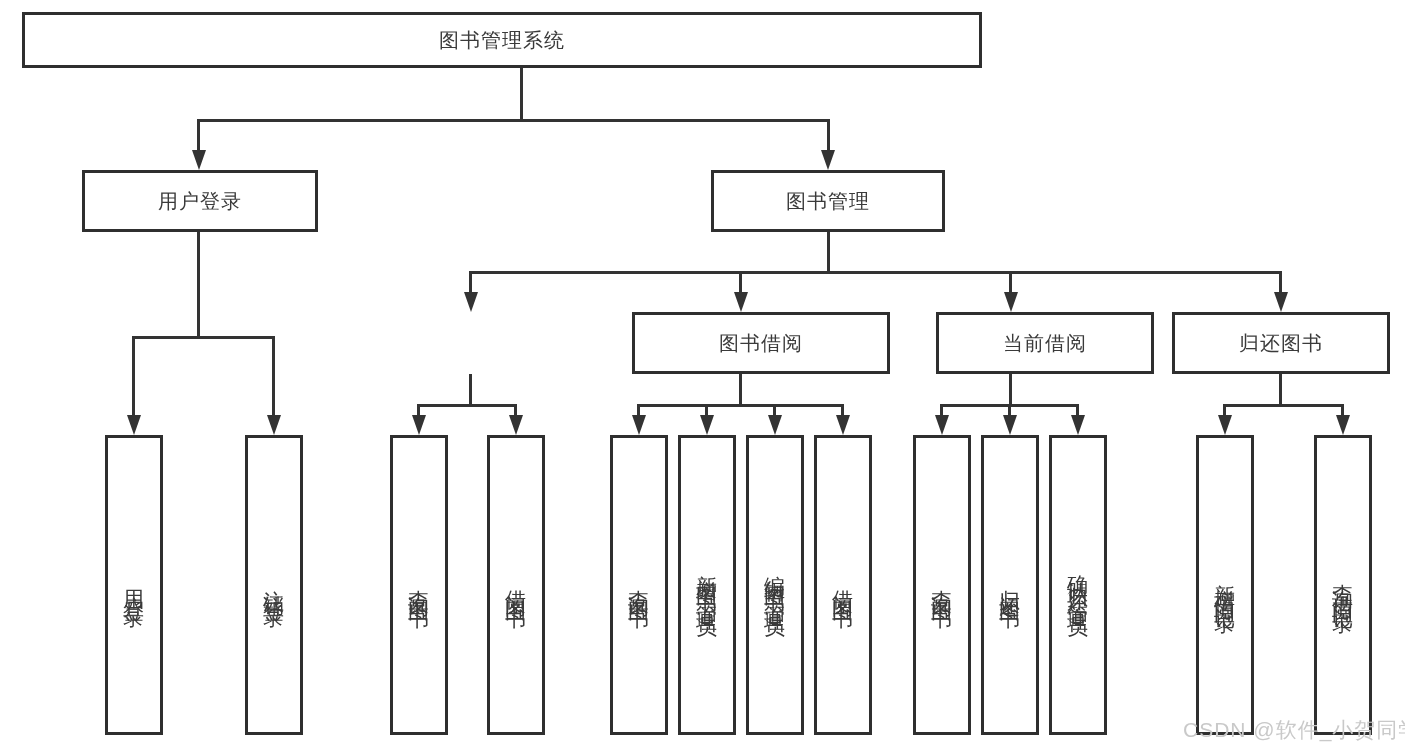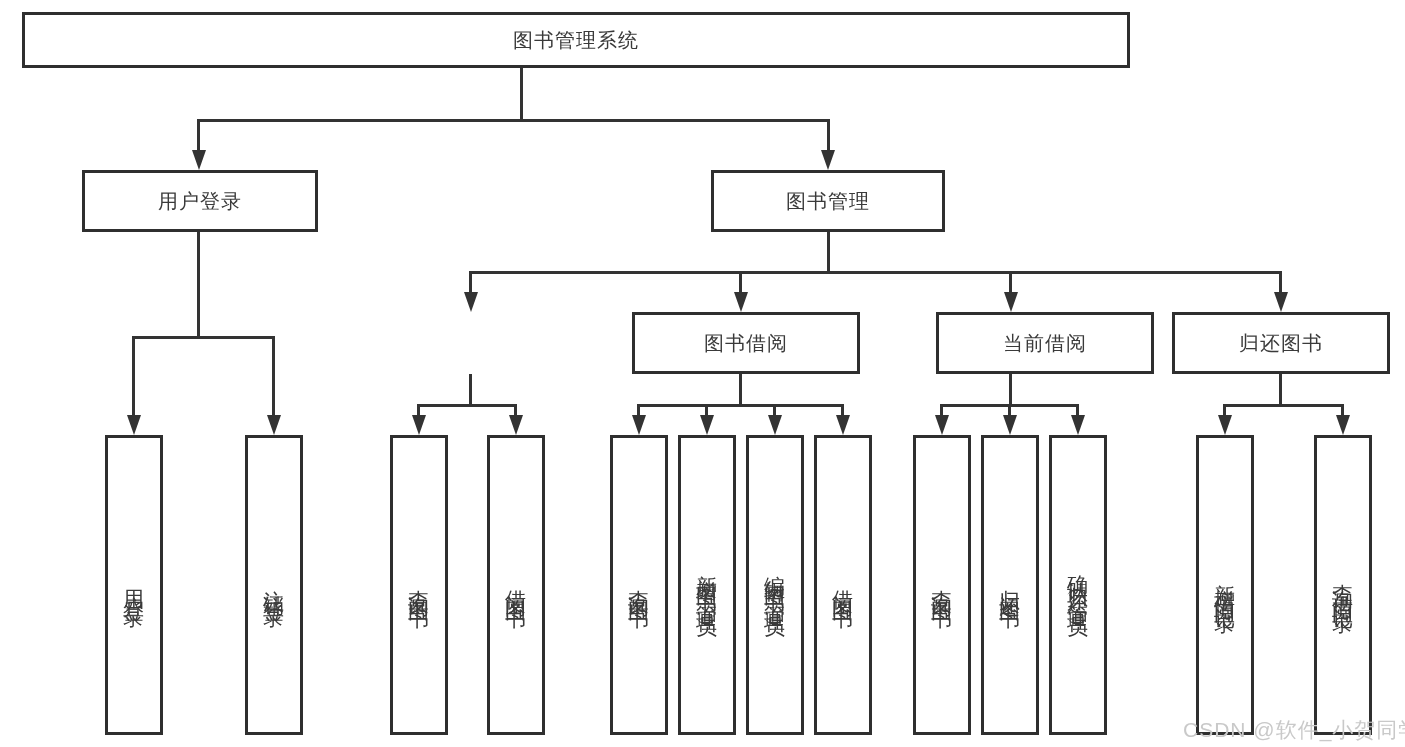--- a/index.html
+++ b/index.html
@@ -39,34 +39,34 @@
     letter-spacing:1px;
     z-index:10;
     white-space:nowrap;
   }
 </style>
 </head>
 <body>
 
 <div class="canvas">
 
-  <div class="box h-box" style="left:22px;top:12px;width:1108px;height:56px;">
+  <div class="box h-box" style="left:22px;top:12px;width:960px;height:56px;">
     <span>图书管理系统</span>
   </div>
 
   <div class="box h-box" style="left:82px;top:170px;width:236px;height:62px;">
     <span>用户登录</span>
   </div>
 
   <div class="box h-box" style="left:711px;top:170px;width:234px;height:62px;text-align:right;">
     <span>图书管理</span>
   </div>
 
 
-  <div class="box h-box" style="left:632px;top:312px;width:228px;height:62px;">
+  <div class="box h-box" style="left:632px;top:312px;width:258px;height:62px;">
     <span>图书借阅</span>
   </div>
 
   <div class="box h-box" style="left:936px;top:312px;width:218px;height:62px;">
     <span>当前借阅</span>
   </div>
 
   <div class="box h-box" style="left:1172px;top:312px;width:218px;height:62px;">
     <span>归还图书</span>
   </div>

